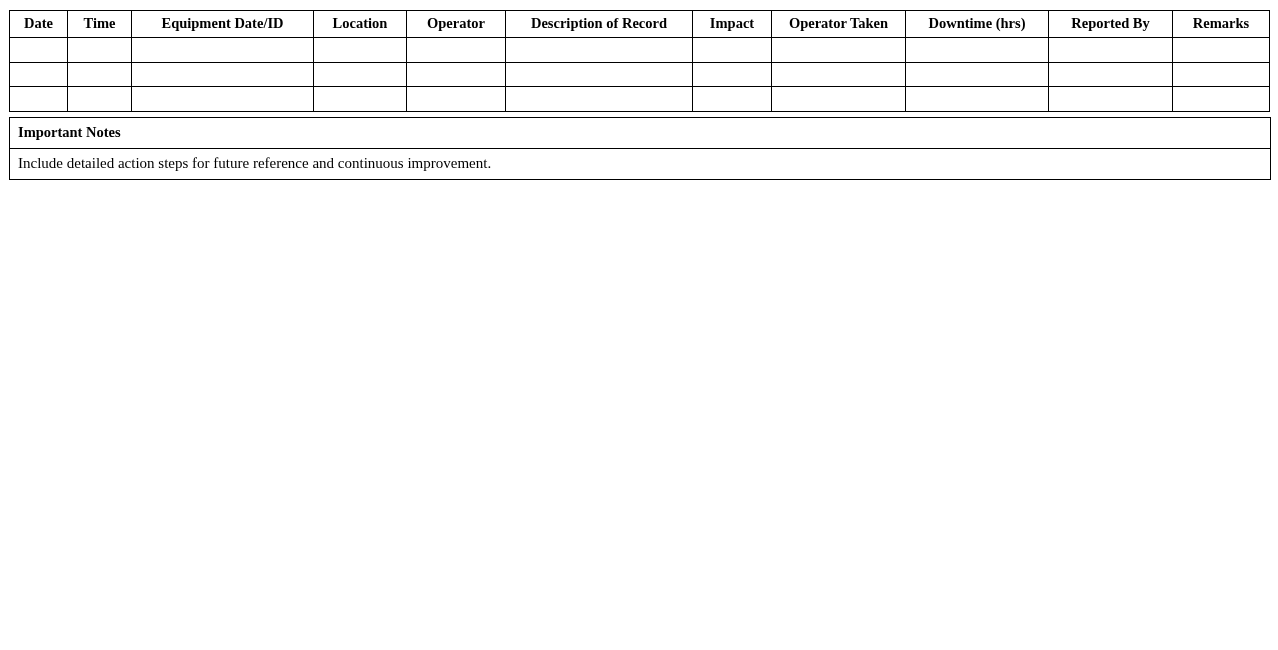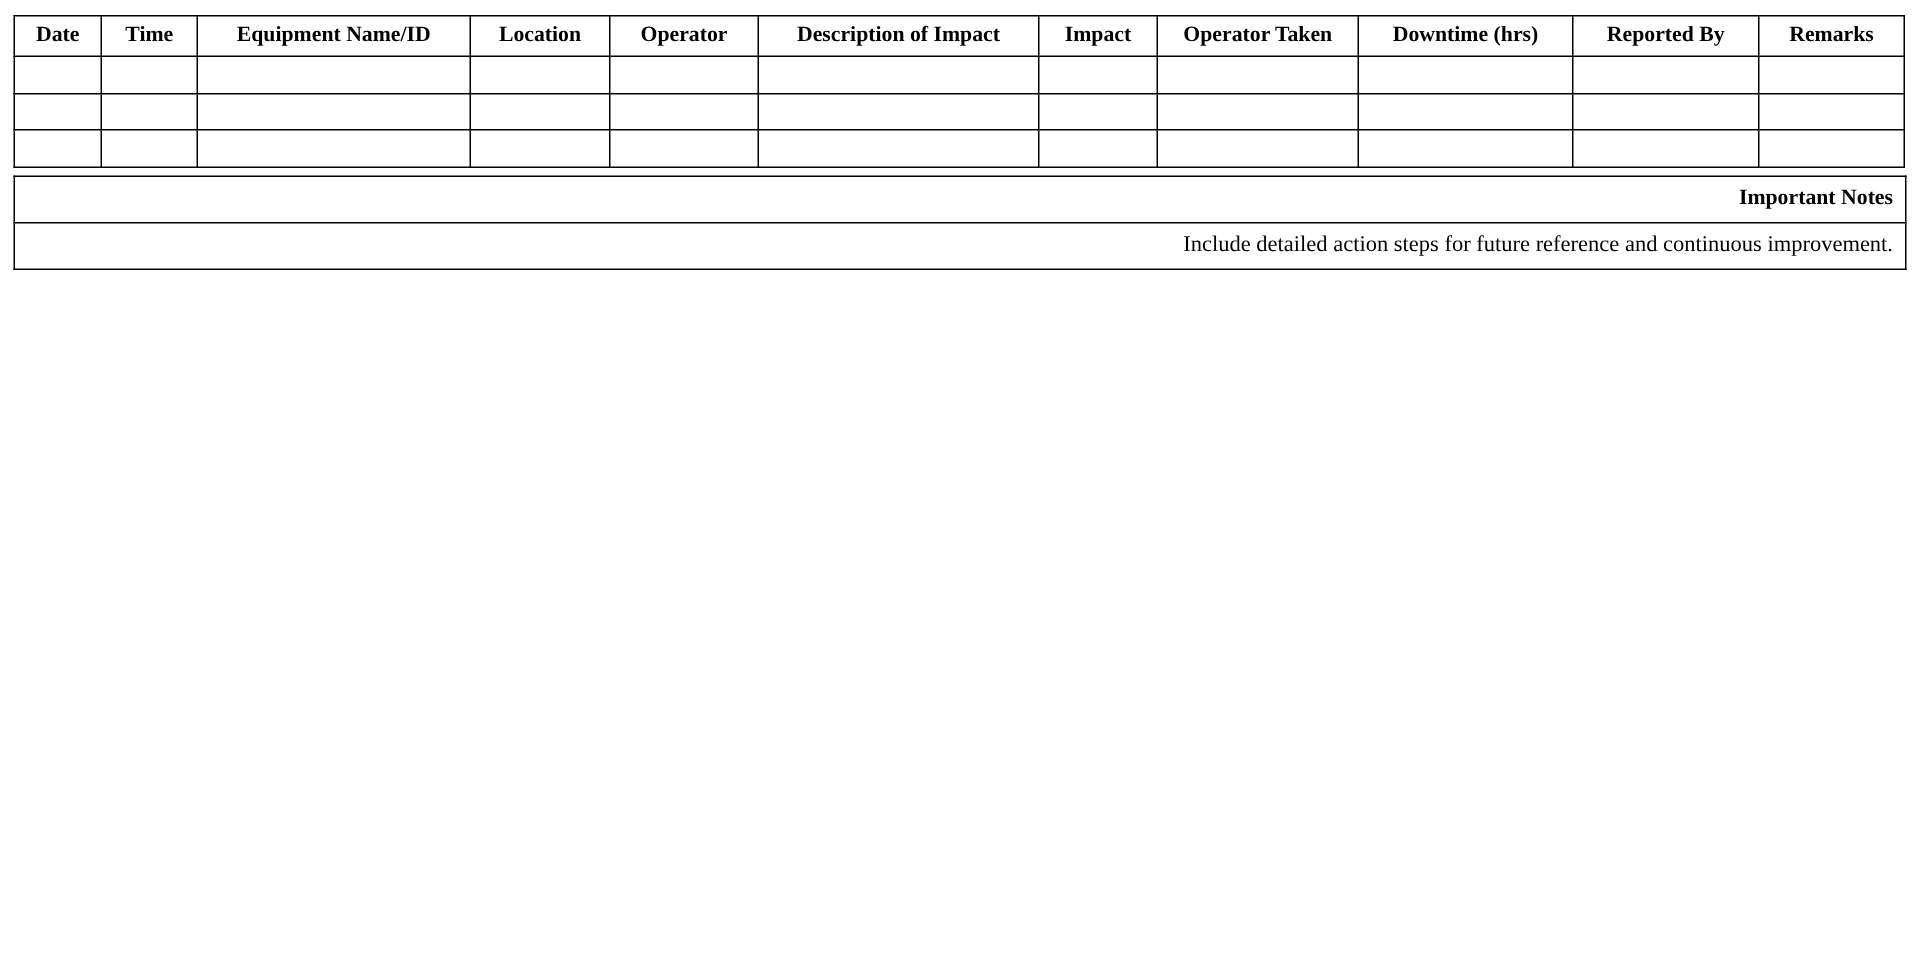--- a/index.html
+++ b/index.html
@@ -53,21 +53,21 @@
     left: 9px;
     top: 117px;
     width: 1262px;
   }
   .notes-table td {
     border: 1px solid #000000;
     padding: 3px 8px;
     font-size: 15px;
     line-height: 1.45;
     height: 24px;
-    text-align: right;
+    text-align: left;
   }
   .notes-table .notes-header td {
     font-weight: bold;
     font-size: 14.5px;
   }
 </style>
 </head>
 <body>
 
 <div class="page">
@@ -83,24 +83,24 @@
         <col style="width: 79px;">
         <col style="width: 134px;">
         <col style="width: 143px;">
         <col style="width: 124px;">
         <col style="width: 97px;">
       </colgroup>
     <thead>
       <tr id="log-header-row">
           <th>Date</th>
           <th>Time</th>
-          <th>Equipment Name/ID</th>
+          <th>Equipment Date/ID</th>
           <th>Location</th>
           <th>Operator</th>
-          <th>Description of Impact</th>
+          <th>Description of Record</th>
           <th>Impact</th>
           <th>Operator Taken</th>
           <th>Downtime (hrs)</th>
           <th>Reported By</th>
           <th>Remarks</th>
         </tr>
     </thead>
     <tbody id="log-body">
         <tr>
           <td>&nbsp;</td>

